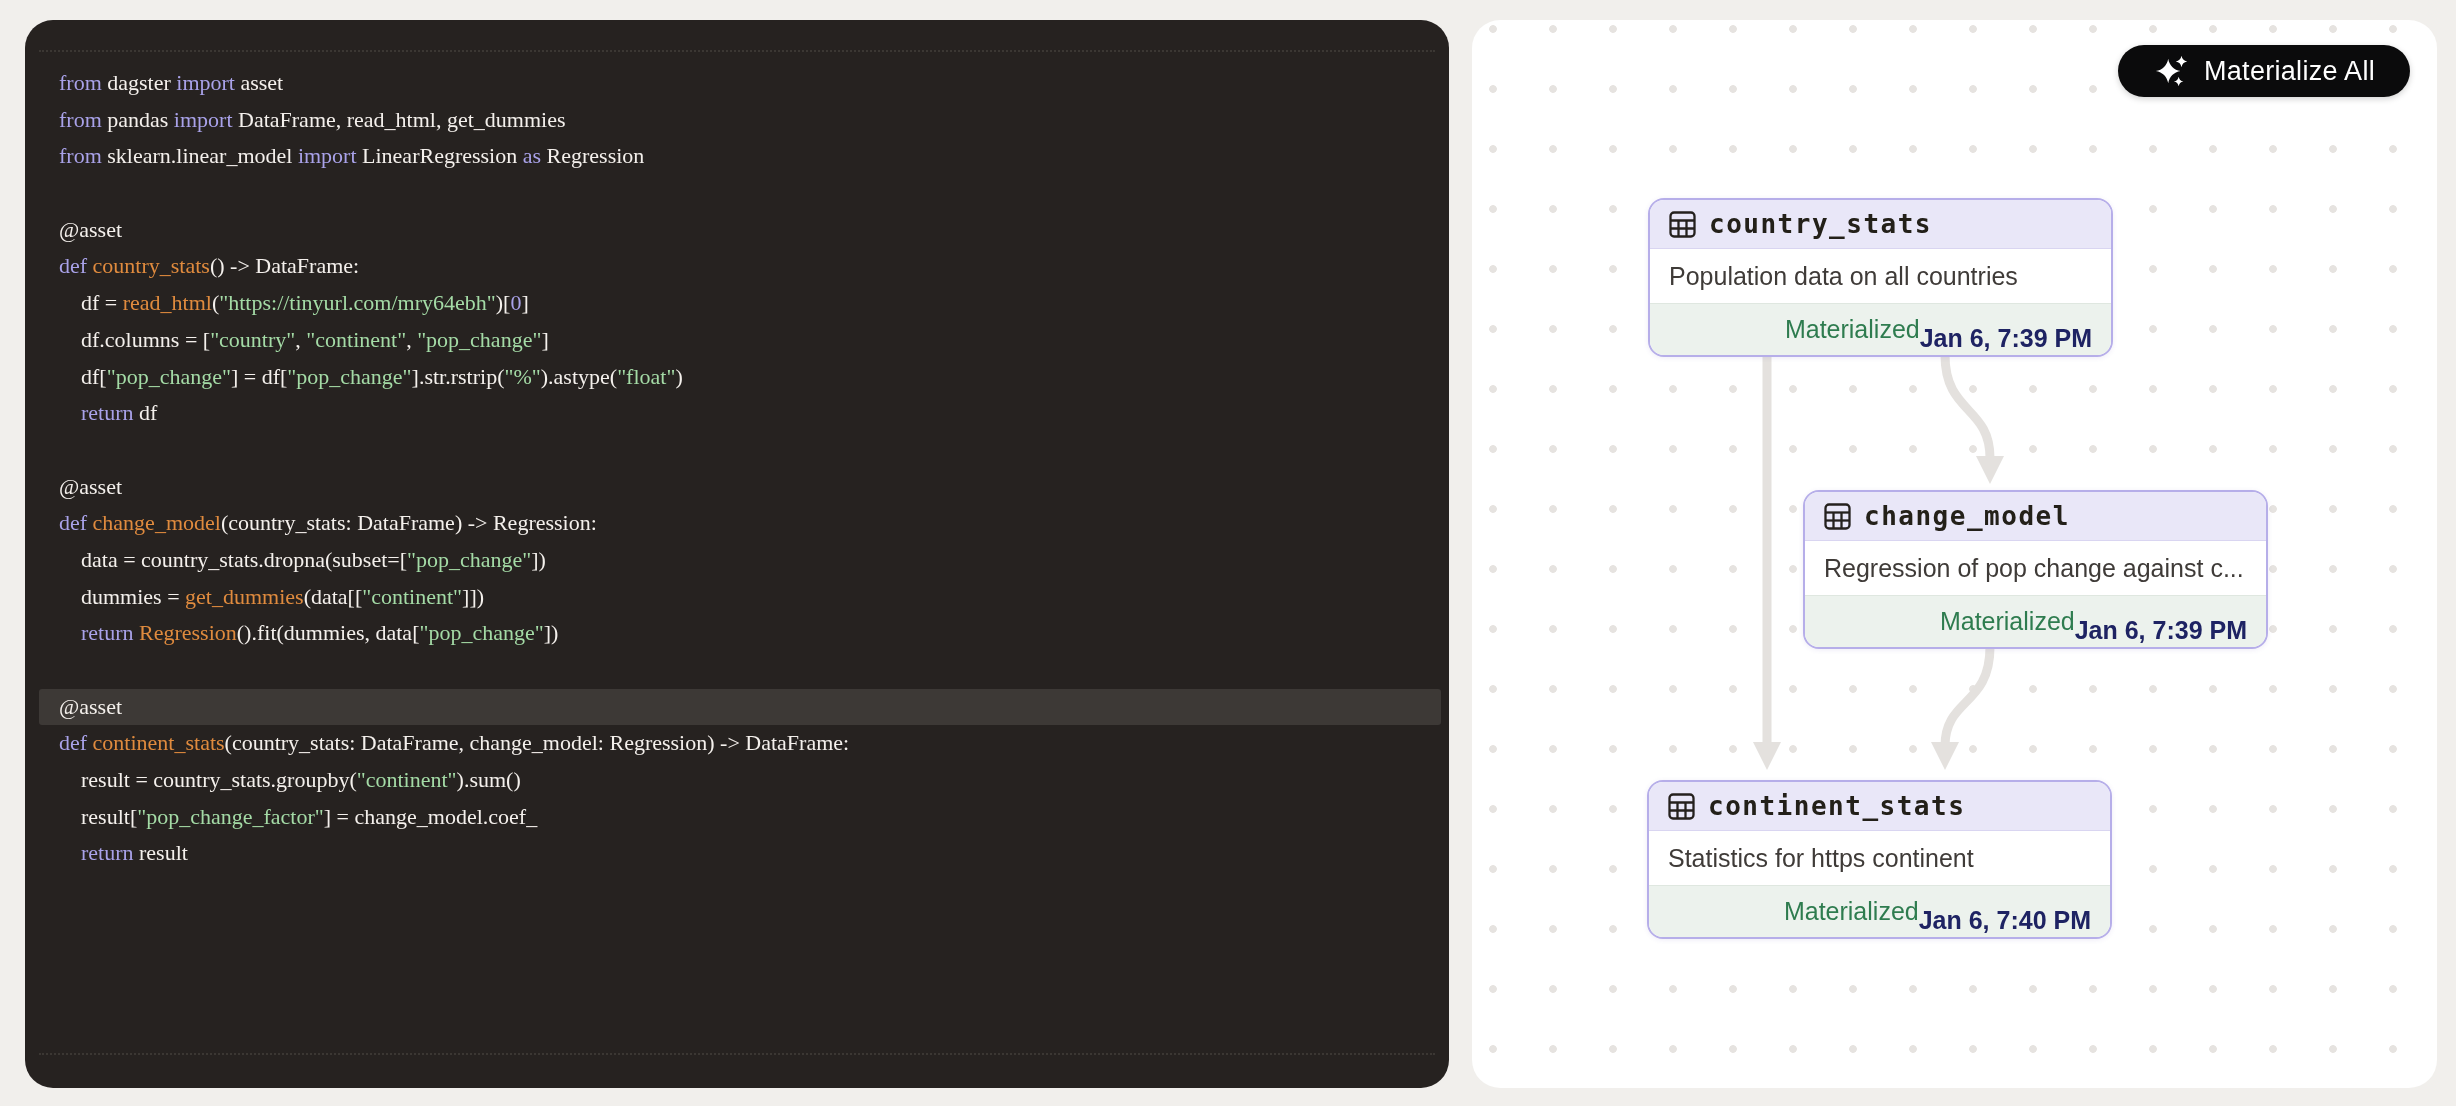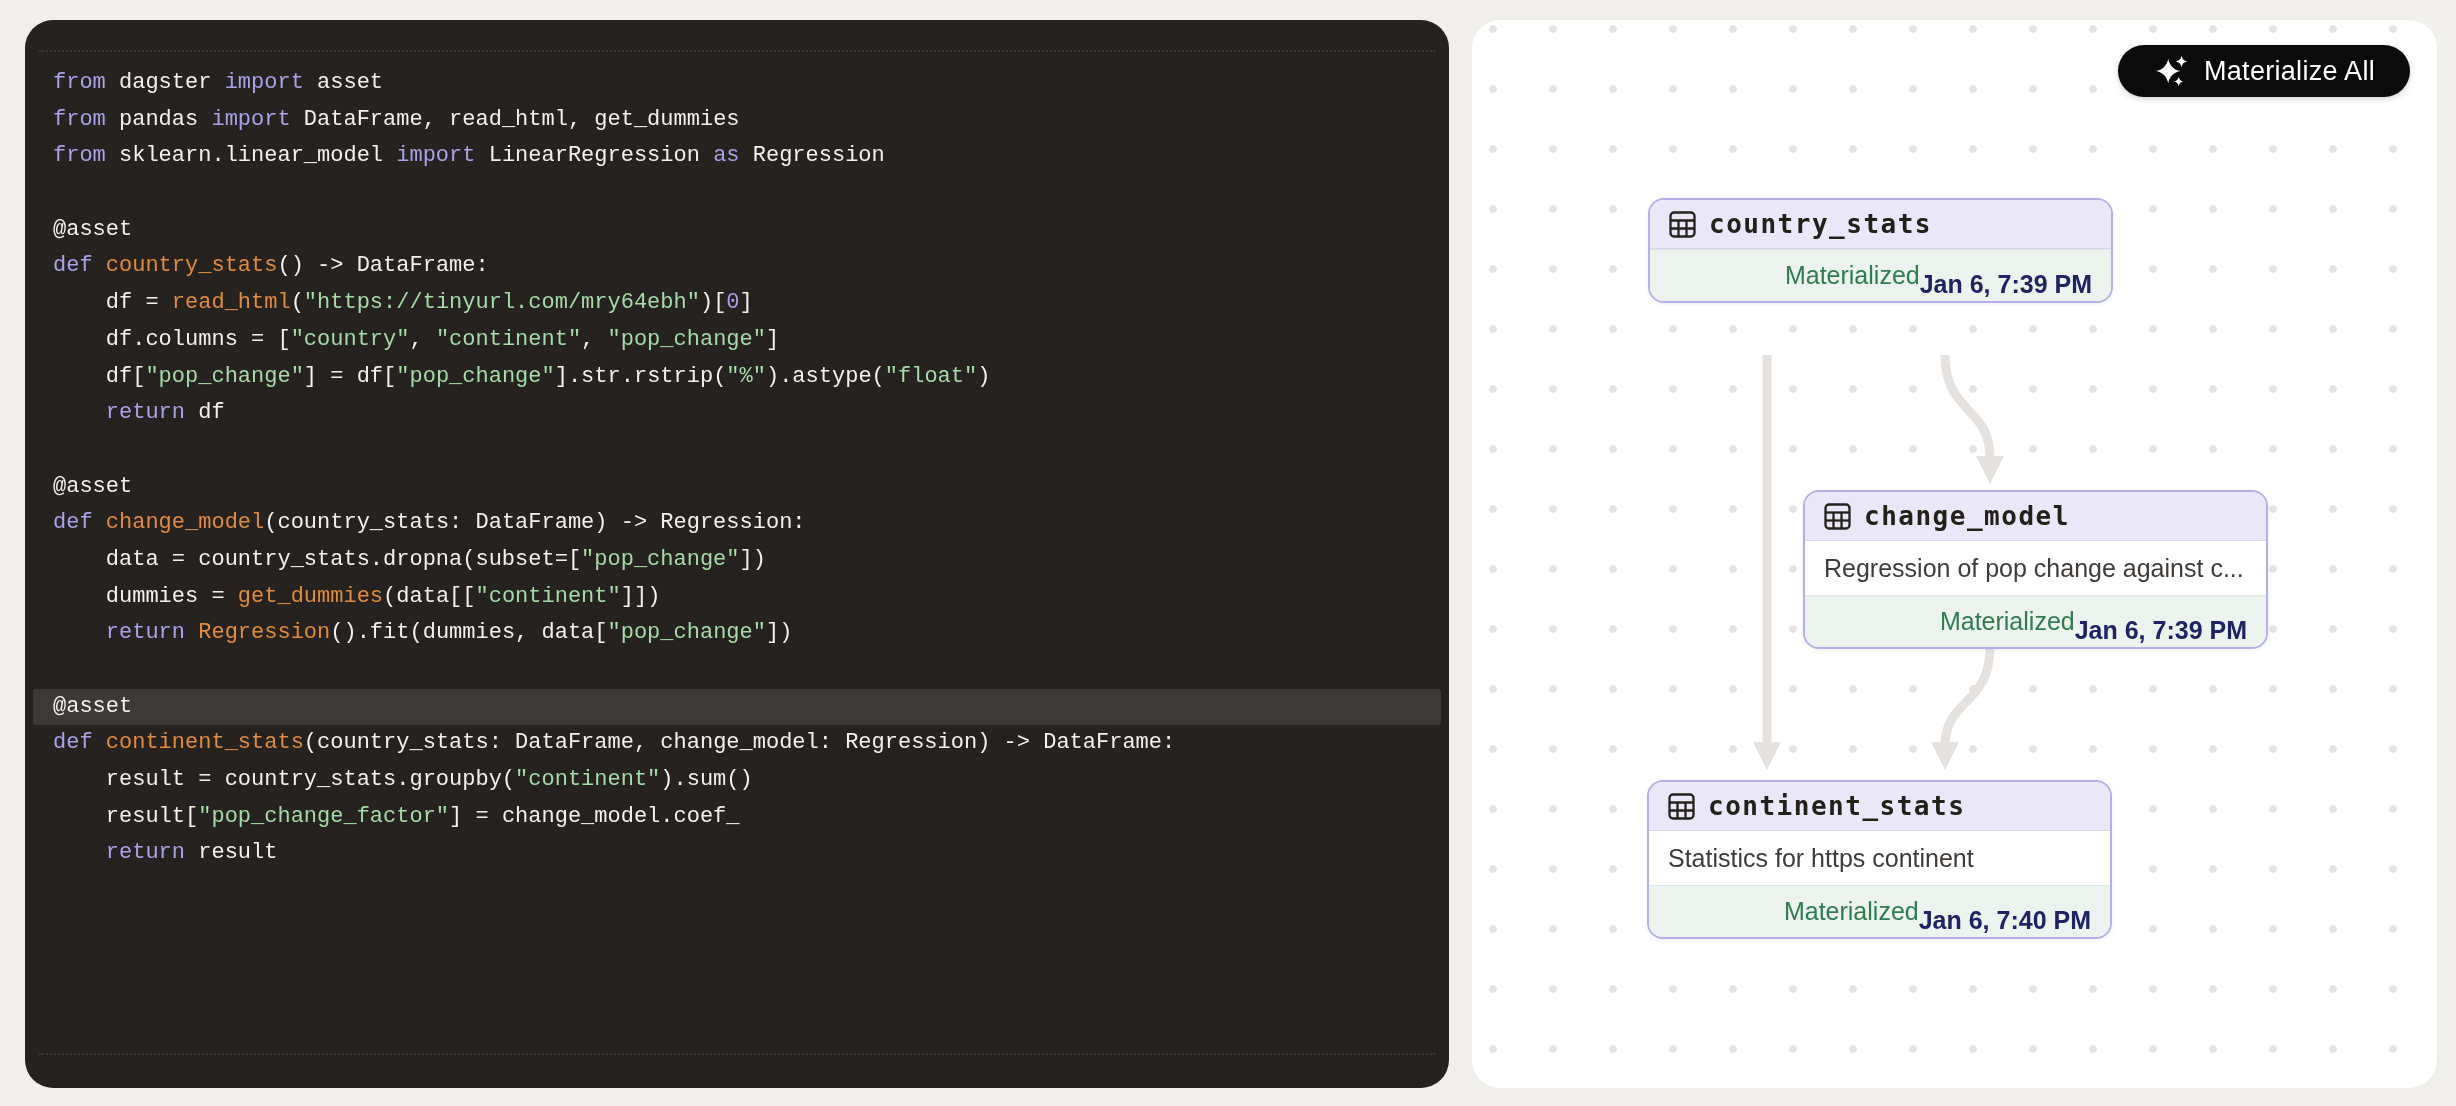--- a/index.html
+++ b/index.html
@@ -9,22 +9,22 @@
 
   
   .code-panel {
     position:absolute; left:25px; top:20px; width:1424px; height:1068px;
     background:#262220; border-radius:28px; overflow:hidden;
   }
   .dotted-line { position:absolute; left:14px; right:14px; height:0; border-top:2px dotted #3b3733; }
   .dotted-line.top { top:30px; }
   .dotted-line.bottom { bottom:33px; }
   .code {
-    position:absolute; left:0; right:0; top:45px;
-    font-family:Liberation Mono, monospace; font-size:22px; line-height:36.7px;
+    position:absolute; left:6px; right:0; top:45px;
+    font-family:Liberation Serif, serif; font-size:22px; line-height:36.7px;
     white-space:pre;
   }
   .line { height:36.7px; margin:0 8px; padding-left:20px; border-radius:3px; }
   .line.highlight { background:#3d3936; }
   .tok-d { color:#f4f0ec; }
   .tok-k { color:#a9a2e9; }
   .tok-f { color:#e08b3e; }
   .tok-s { color:#a4dba6; }
   .tok-n { color:#a9a2e9; }
 
@@ -120,20 +120,21 @@
       <div class="node-header">
         <svg class="table-icon" viewBox="0 0 27 27">
           <rect x="1.5" y="1.5" width="24" height="24" rx="3.5"></rect>
           <line x1="1.5" y1="9.5" x2="25.5" y2="9.5"></line>
           <line x1="1.5" y1="17.5" x2="25.5" y2="17.5"></line>
           <line x1="9.5" y1="9.5" x2="9.5" y2="25.5"></line>
           <line x1="17.5" y1="9.5" x2="17.5" y2="25.5"></line>
         </svg>
         <span class="node-title">country_stats</span>
       </div>
+      <div class="node-body">Population data on all countries</div>
       <div class="node-footer">
         <span class="status">Materialized</span>
         <span class="time">Jan 6, 7:39 PM</span>
       </div>
     </div>
 
     <div class="node node-change">
       <div class="node-header">
         <svg class="table-icon" viewBox="0 0 27 27">
           <rect x="1.5" y="1.5" width="24" height="24" rx="3.5"></rect>

